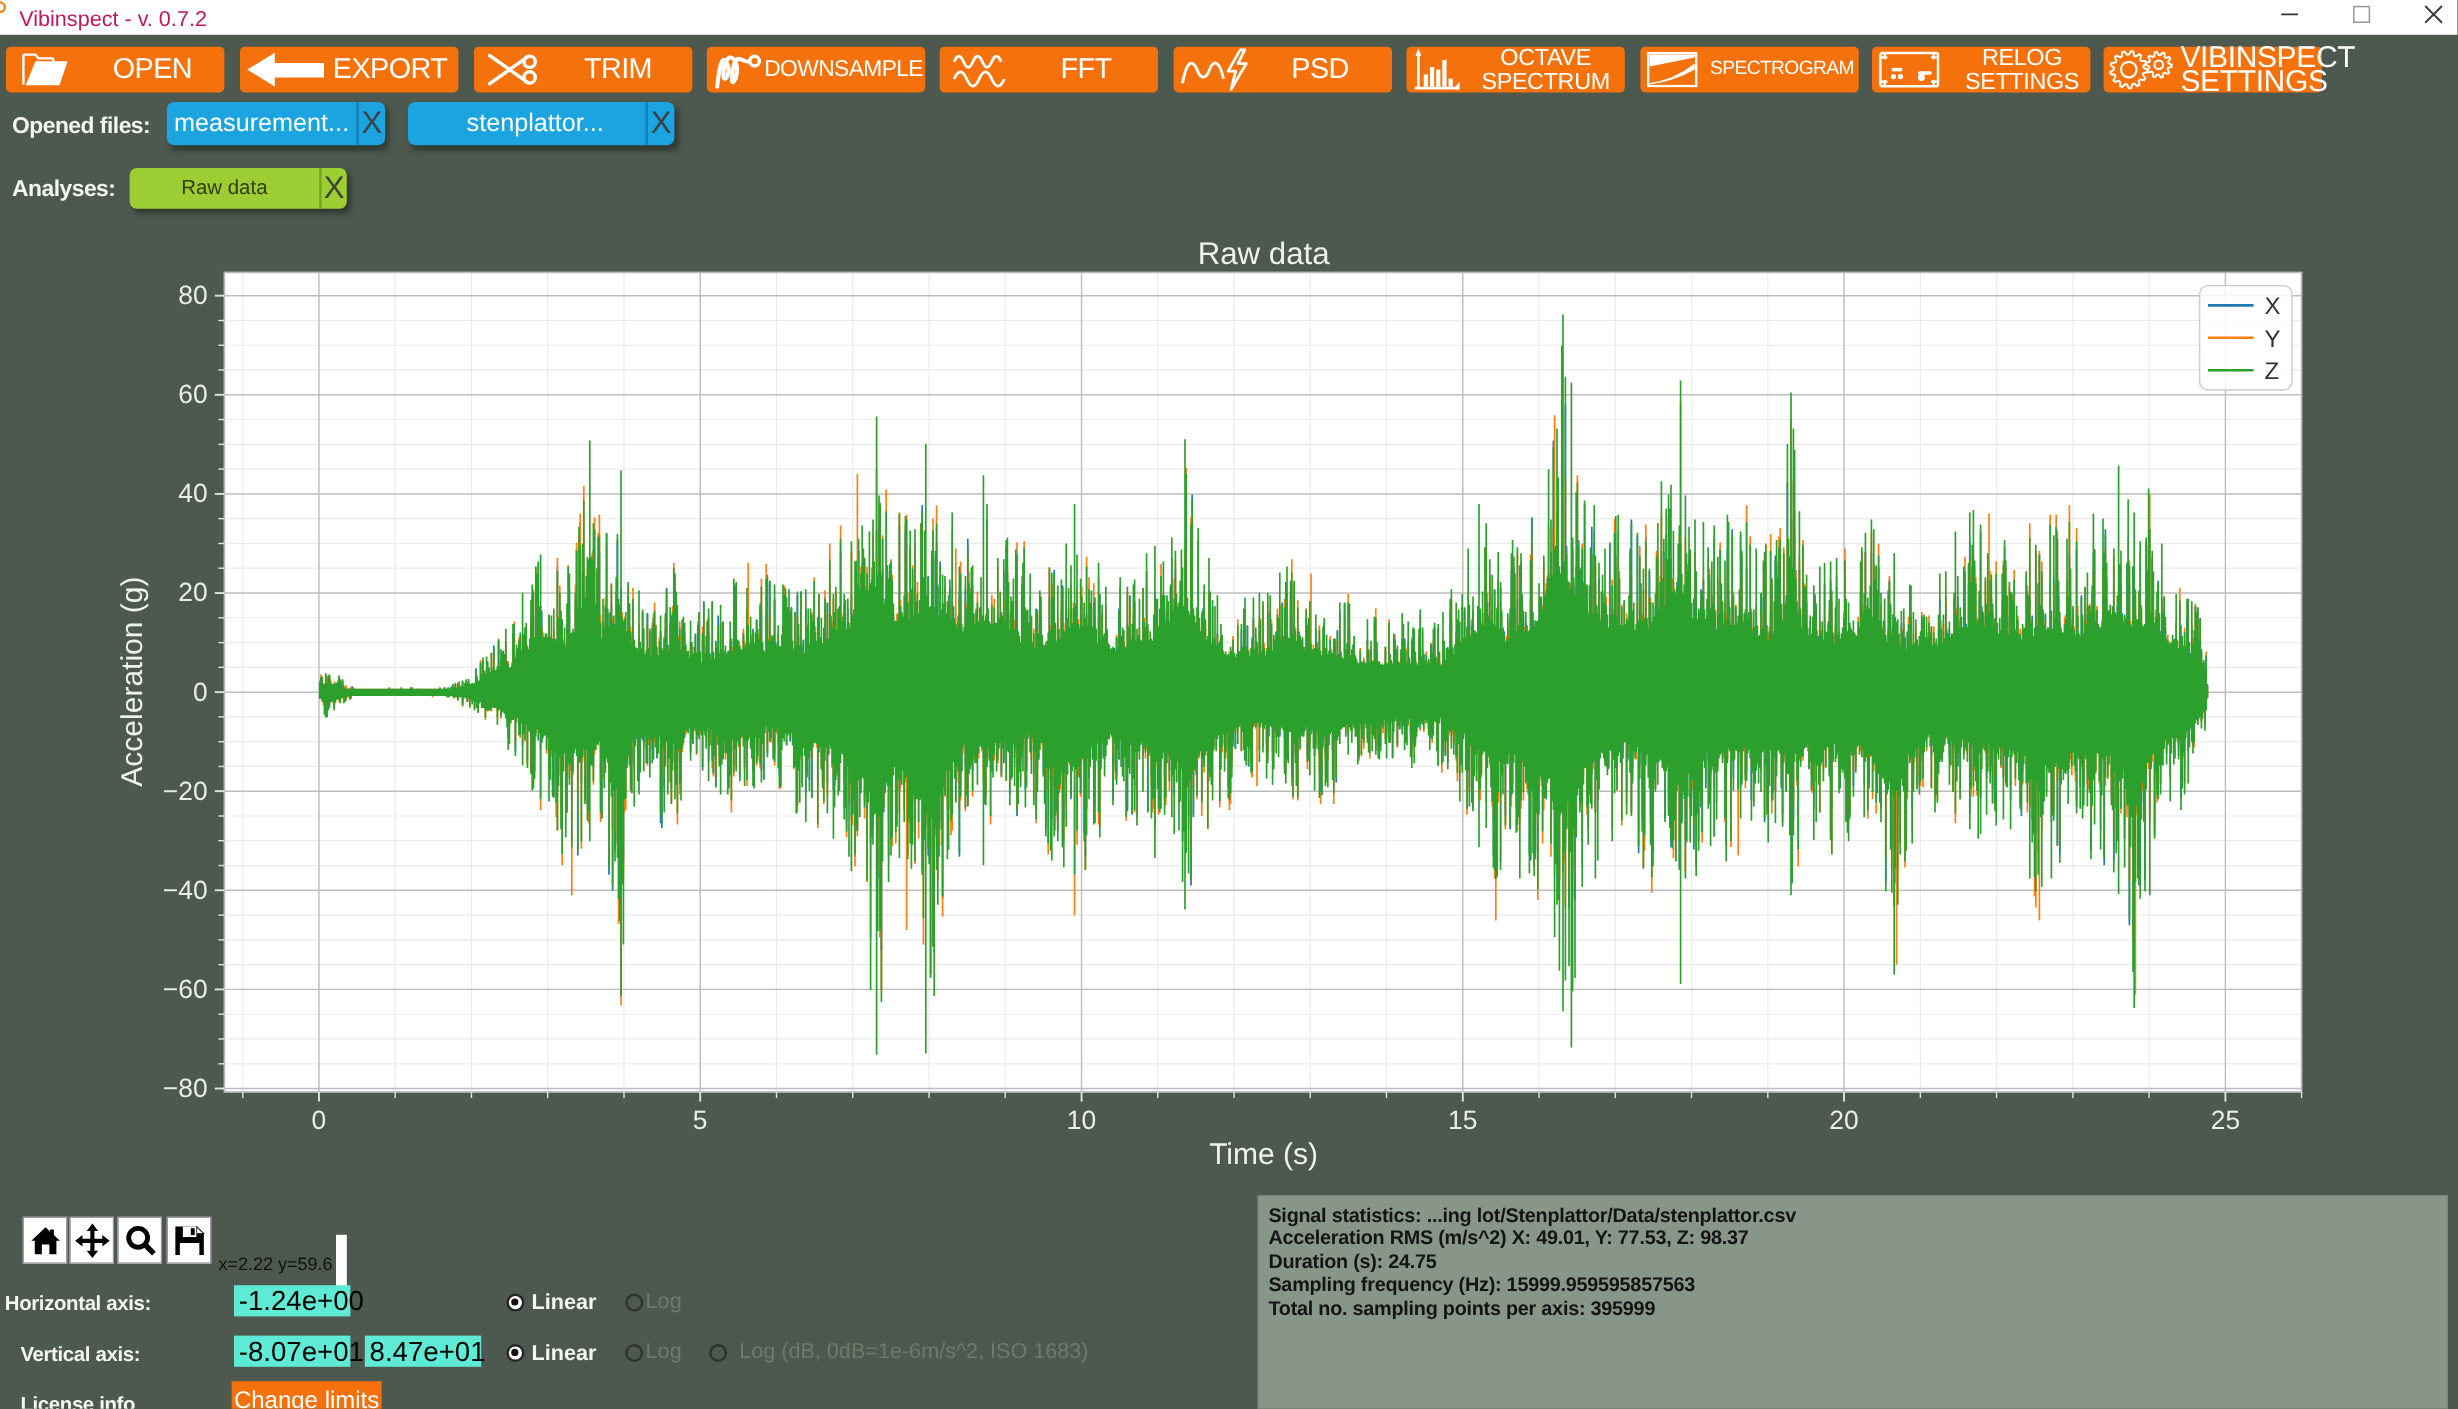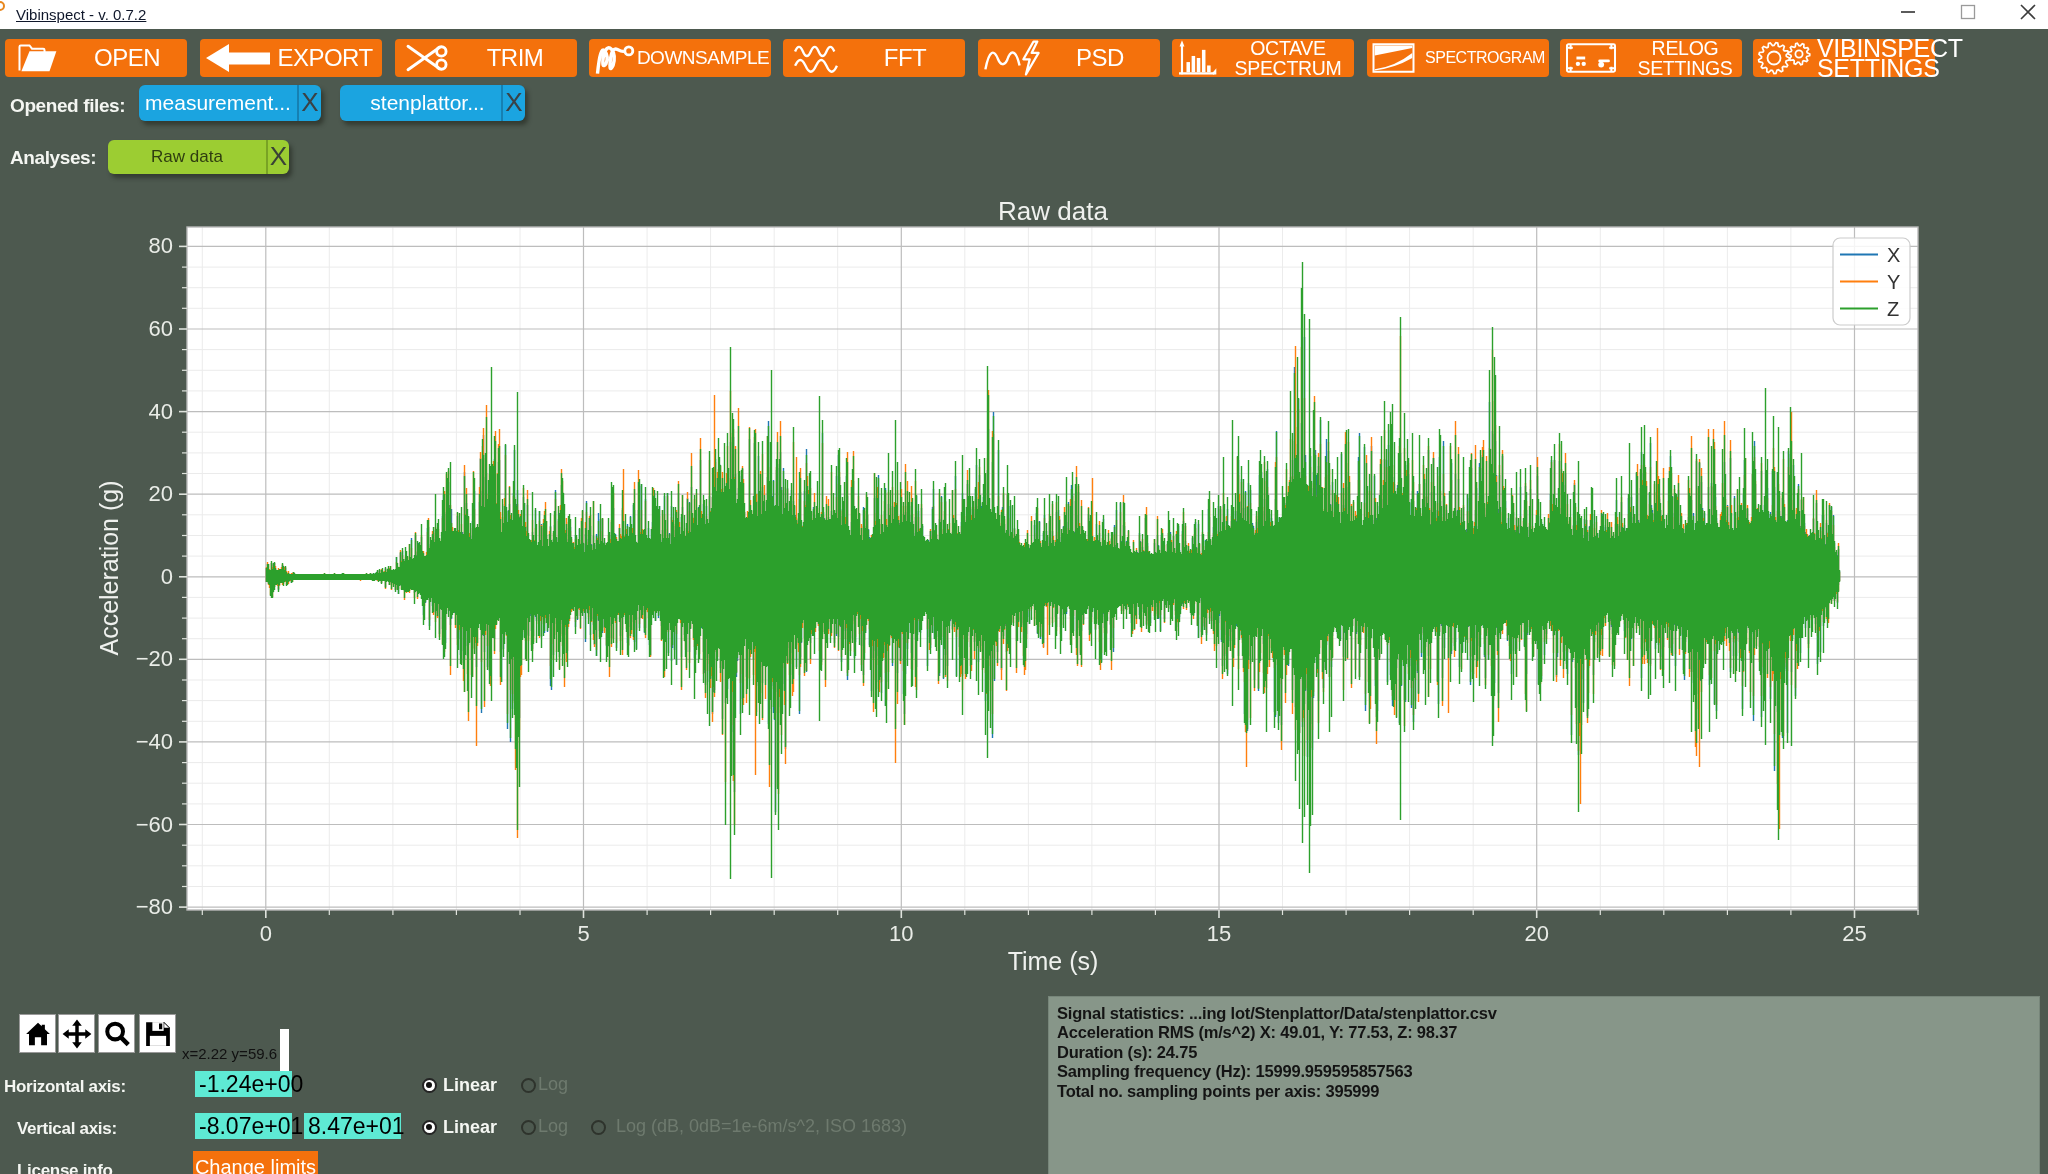--- a/index.html
+++ b/index.html
@@ -1,17 +1,17 @@
 <!DOCTYPE html>
 <html><head><meta charset="utf-8"><style>
 * { margin:0; padding:0; box-sizing:border-box; }
 html,body { width:2048px; height:1174px; overflow:hidden; background:#4d594f; font-family:"Liberation Sans", sans-serif; position:relative; }
 .abs { position:absolute;margin-top:18px; }
 .titlebar { position:absolute; left:0; top:0; width:2048px; height:29px; background:#ffffff; }
-.title-txt { position:absolute; left:16px; top:6px; font-size:15px; color:#0f172a;text-decoration:underline; }
+.title-txt { position:absolute; left:16px; top:6px; font-size:18px; color:#be185d; }
 .appicon { position:absolute; left:-5px; top:1px; width:10px; height:10px; border:2.5px solid #e8871e; border-radius:50%; background:#fff; }
 .wbtn { position:absolute; top:0; color:#333; }
 .tbtn { position:absolute; top:39px; width:182px; height:38px; background:#f4710c; border-radius:4px; color:#fff; }
 .tbtn span { position:absolute; left:var(--iw); right:0; top:50%; transform:translateY(-50%); text-align:center; line-height:22px; font-size:24px; font-weight:400; letter-spacing:-0.5px; }
 .tbtn.two span { font-size:19.5px; line-height:20px; letter-spacing:-0.3px; }
 .tbtn .bicon { position:absolute; left:4px; top:50%; transform:translateY(-50%); }
 .lbl { position:absolute; color:#f4f6f2; font-size:19px; font-weight:700; letter-spacing:-0.4px; }
 .lbl2 { position:absolute; color:#f4f6f2; font-size:17px; font-weight:700; letter-spacing:-0.3px; }
 .fbtn { position:absolute; background:#1ba4e0; color:#fff; font-weight:400; font-size:21px; text-align:center; box-shadow:3px 4px 4px rgba(25,30,22,0.5); padding-right:24px; border-radius:6px; }
 .fbtn .x { position:absolute; right:0; top:0; bottom:0; width:24px; border-left:2px solid #1680b2; color:#3a4246; font-size:26px; font-weight:400; line-height:35px; }
@@ -293,21 +293,21 @@
     <svg viewBox="0 0 58 44" class="bicon" style="width:58px;height:44px">
       <polygon points="32.5,22.0 32.4,23.9 29.1,25.0 28.7,26.4 30.7,29.2 29.8,30.8 26.4,30.3 25.3,31.4 25.8,34.8 24.2,35.7 21.4,33.7 20.0,34.1 18.9,37.4 17.0,37.5 15.5,34.4 14.0,34.1 11.5,36.5 9.8,35.7 9.9,32.3 8.7,31.4 5.4,32.3 4.2,30.8 5.9,27.8 5.3,26.4 2.0,25.7 1.6,23.9 4.5,22.0 4.6,20.5 2.0,18.3 2.5,16.5 5.9,16.2 6.7,14.9 5.4,11.7 6.7,10.4 9.9,11.7 11.2,10.9 11.5,7.5 13.3,7.0 15.5,9.6 17.0,9.5 18.9,6.6 20.7,7.0 21.4,10.3 22.8,10.9 25.8,9.2 27.3,10.4 26.4,13.7 27.3,14.9 30.7,14.8 31.5,16.5 29.1,19.0 29.4,20.5" fill="none" stroke="#fff" stroke-width="1.7"></polygon>
       <circle cx="17" cy="22" r="6.5" fill="none" stroke="#fff" stroke-width="1.8"></circle>
       <polygon points="52.8,18.0 52.7,19.7 49.8,20.5 49.3,21.7 50.7,24.3 49.6,25.6 46.8,24.6 45.7,25.3 45.3,28.3 43.7,28.7 42.0,26.2 40.7,26.1 38.7,28.3 37.1,27.6 37.2,24.6 36.2,23.8 33.3,24.3 32.4,22.9 34.2,20.5 33.9,19.3 31.2,18.0 31.3,16.3 34.2,15.5 34.7,14.3 33.3,11.7 34.4,10.4 37.2,11.4 38.3,10.7 38.7,7.7 40.3,7.3 42.0,9.8 43.3,9.9 45.3,7.7 46.9,8.4 46.8,11.4 47.8,12.2 50.7,11.7 51.6,13.1 49.8,15.5 50.1,16.7" fill="none" stroke="#fff" stroke-width="1.7"></polygon>
       <circle cx="42" cy="18" r="3.6" fill="none" stroke="#fff" stroke-width="1.8"></circle>
     </svg>
     <span style="font-size:25px;">VIBINSPECT<br>SETTINGS</span>
   </div>
 <div class="lbl" style="left:10px;top:95px;">Opened files:</div>
 <div class="fbtn" style="left:139px;top:85px;width:182px;height:36px;line-height:36px;">measurement...<div class="x">X</div></div>
-<div class="fbtn" style="left:340px;top:85px;width:185px;height:36px;line-height:36px;padding-left:14px;">stenplattor...<div class="x">X</div></div>
+<div class="fbtn" style="left:340px;top:85px;width:222px;height:36px;line-height:36px;padding-left:14px;">stenplattor...<div class="x">X</div></div>
 <div class="lbl" style="left:10px;top:147px;">Analyses:</div>
 <div class="gbtn" style="left:108px;top:140px;width:181px;height:34px;line-height:34px;">Raw data<div class="x">X</div></div>
 
 <div class="navbtn" style="left:19px">
     <svg width="30" height="30" viewBox="0 0 24 24">
       <path d="M12 3 L2.5 12 L4.8 12 L4.8 21 L9.5 21 L9.5 14.5 L14.5 14.5 L14.5 21 L19.2 21 L19.2 12 L21.5 12 L17.5 8.2 L17.5 4.5 L15 4.5 L15 5.8 Z" fill="#000"></path>
     </svg>
   </div>
 <div class="navbtn" style="left:58px">
     <svg width="32" height="32" viewBox="0 0 24 24">

